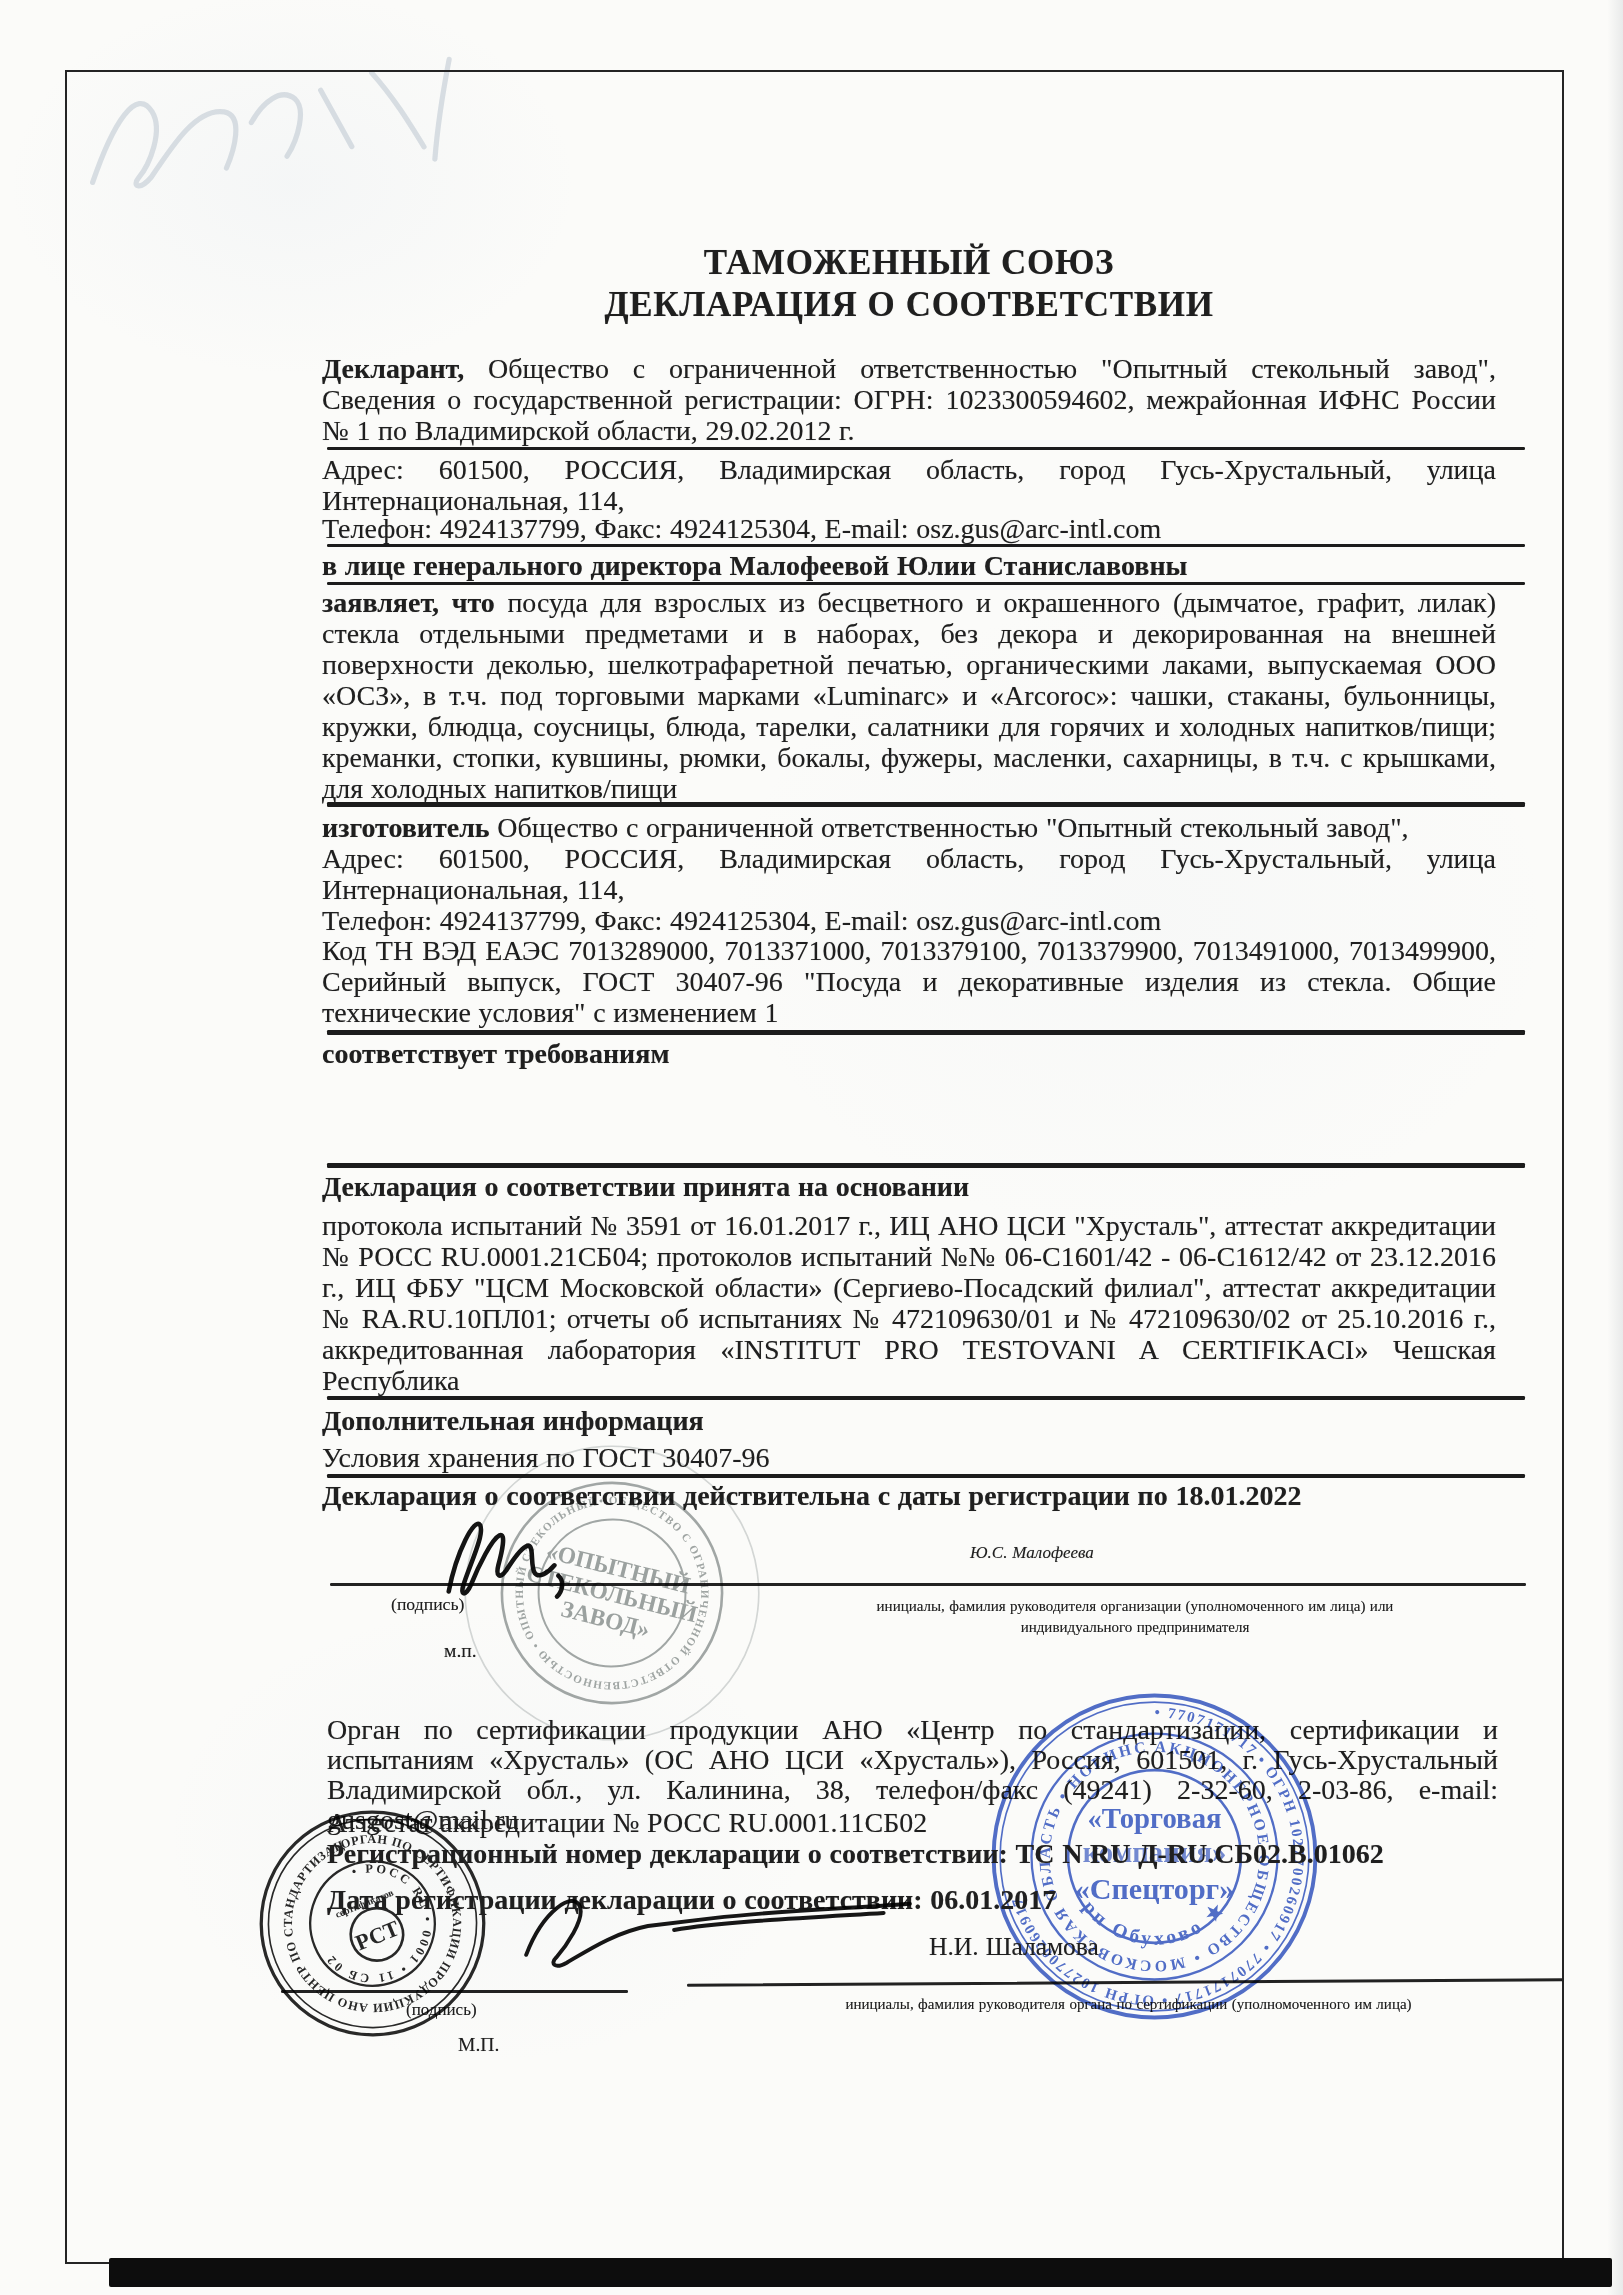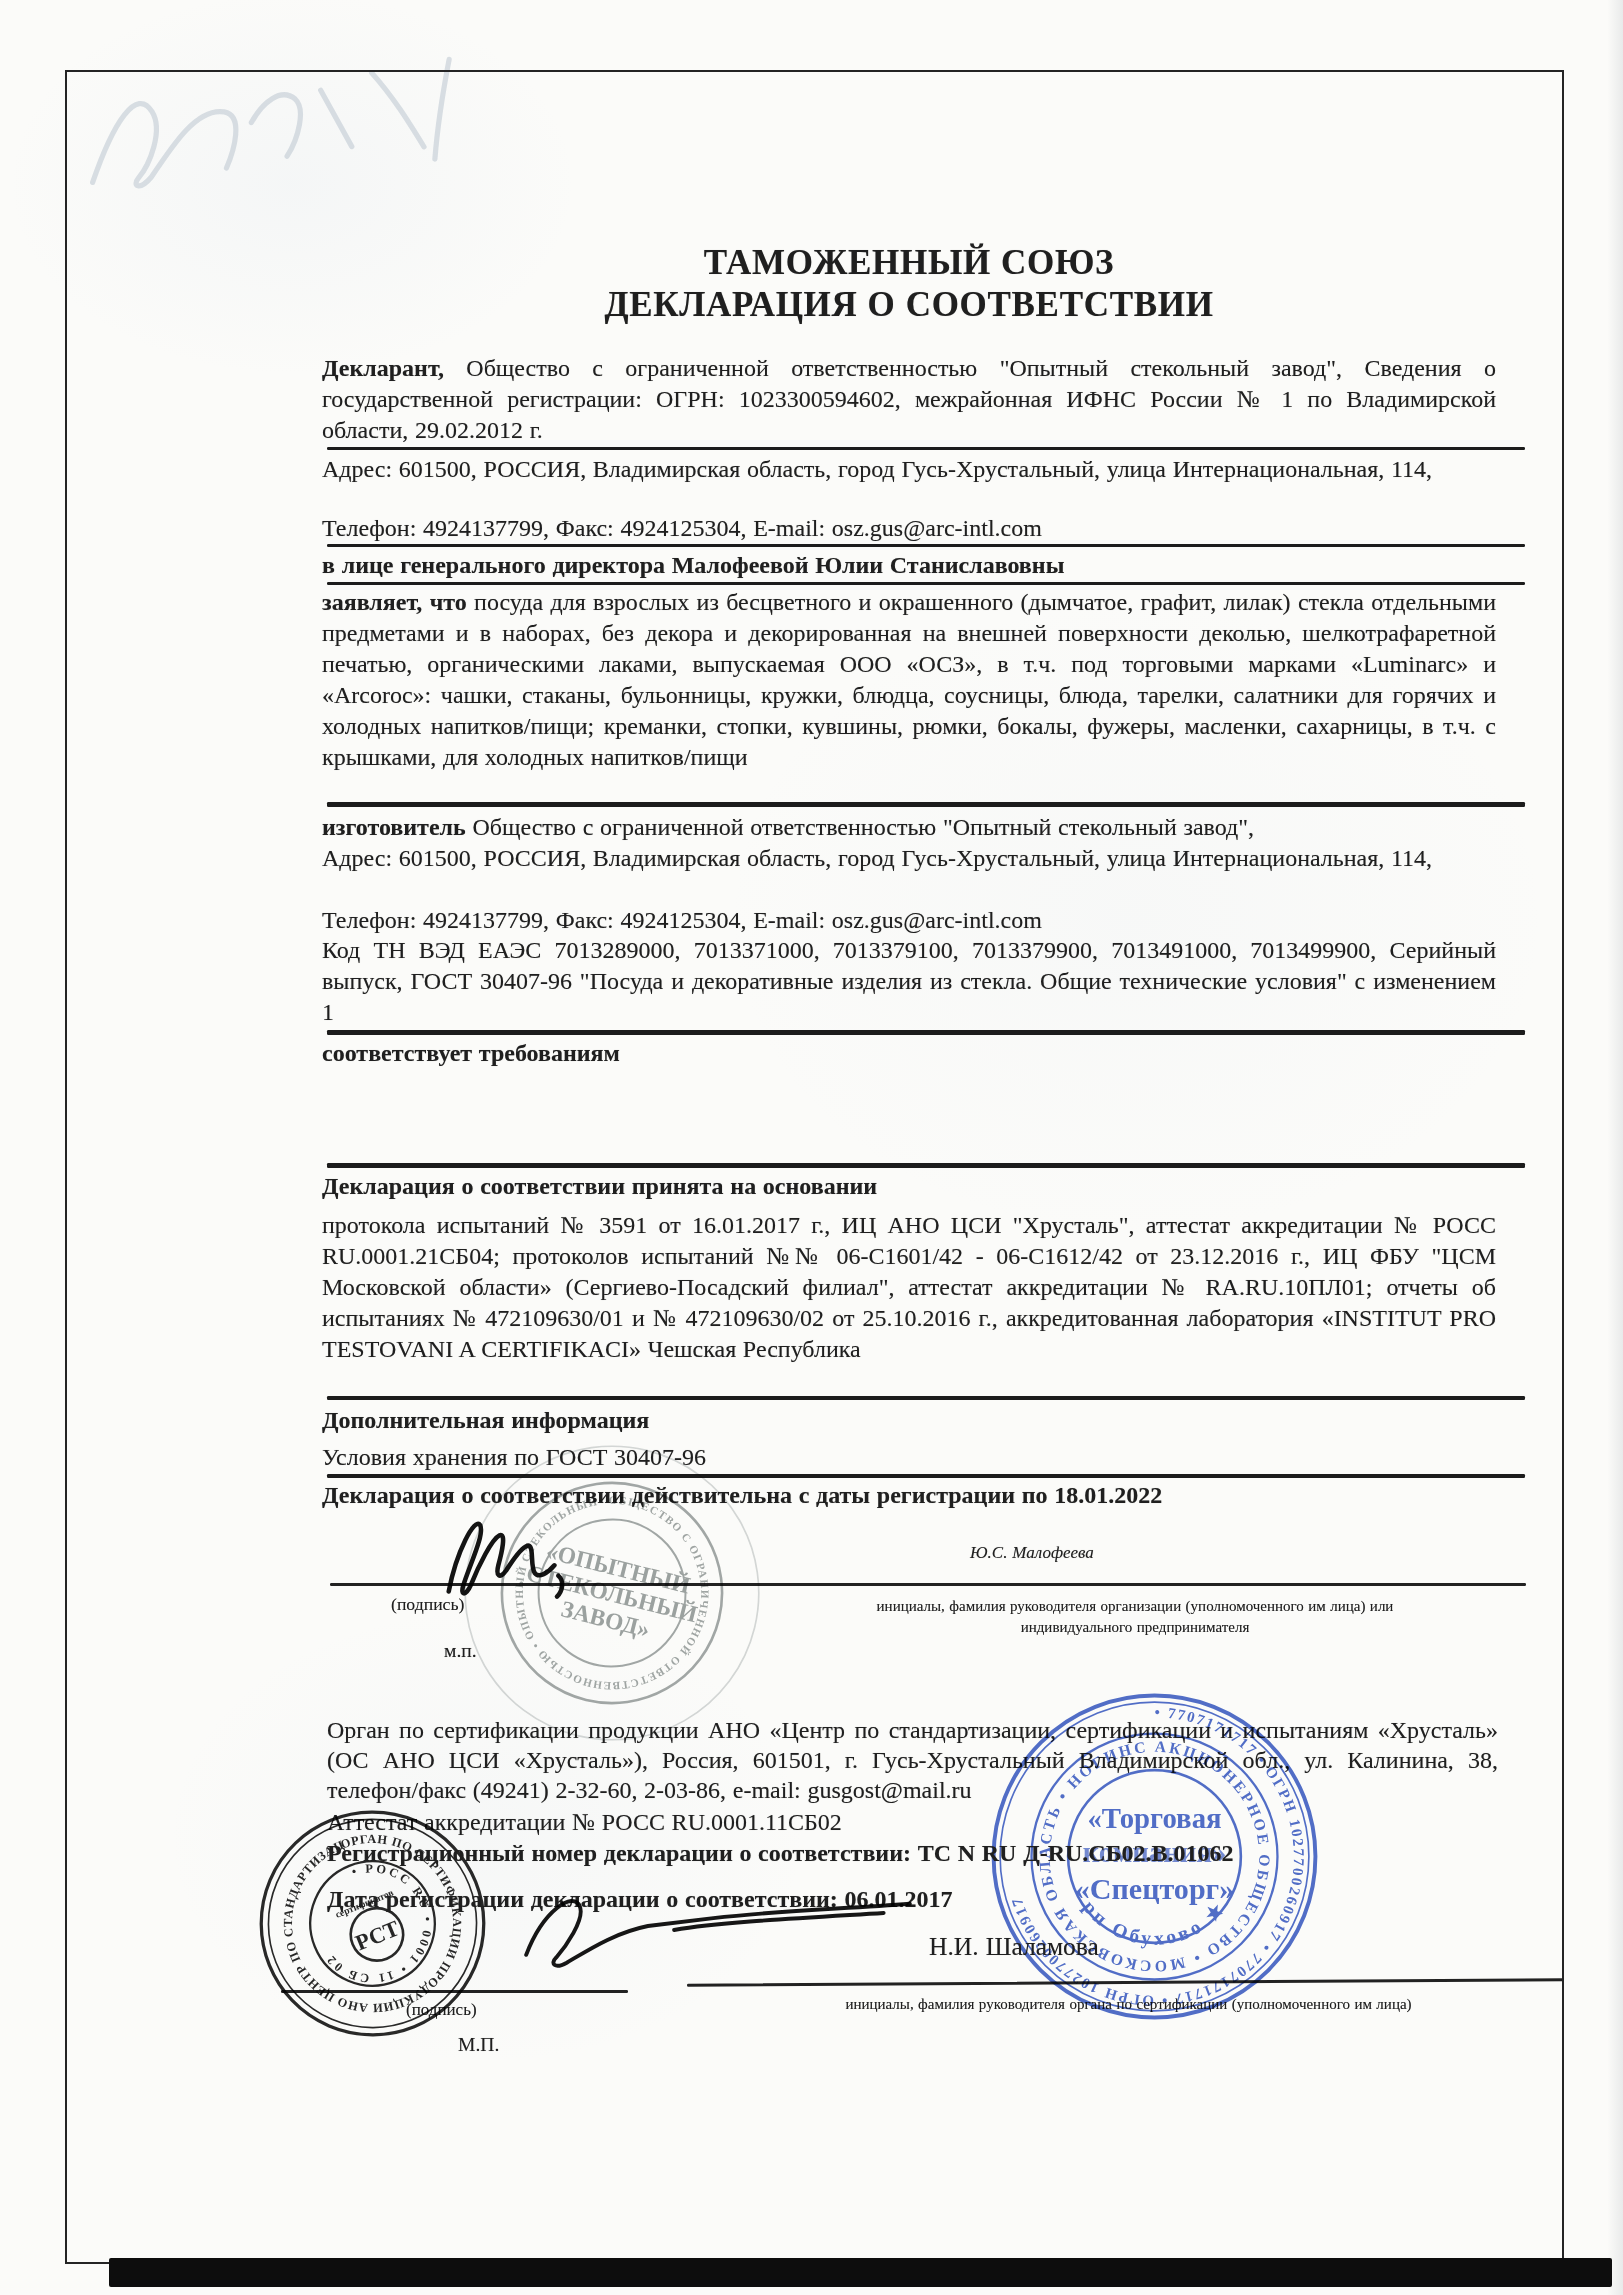--- a/index.html
+++ b/index.html
@@ -15,21 +15,21 @@
       radial-gradient(406px 275px at 18% 8%, rgba(188,204,224,.10), transparent 70%),
       radial-gradient(589px 458px at 70% 40%, rgba(196,210,226,.07), transparent 70%),
       radial-gradient(458px 327px at 30% 80%, rgba(188,204,224,.08), transparent 70%),
       linear-gradient(to left, rgba(150,158,166,.18), transparent 15.7px);
   }
   .border-frame{
     position:absolute;left:65px;top:70px;width:1495px;height:2190px;
     border:2.6px solid #242424;z-index:2;
   }
   .blk{position:absolute;left:322px;width:1174px;z-index:3;
-       font-size:24px;line-height:31px;word-spacing:0.7px;
+       font-size:28px;line-height:31px;word-spacing:0.7px;
        text-shadow:0 0 0.7px rgba(25,25,25,.38);}
   .j{text-align:justify;}
   .b{font-weight:700;}
   .center{text-align:center;}
   .title{font-size:35px;line-height:39px;font-weight:700;letter-spacing:0.7px;text-align:center;}
   .rule{position:absolute;left:327px;width:1198px;background:#1c1c1c;z-index:3;height:2.6px;border-radius:1.3px;}
   .rule.thick{height:5.2px;}
   .rule.med{height:3.9px;}
   .small{font-size:15px;line-height:19px;text-shadow:0 0 0.3px rgba(25,25,25,.4);}
   .sigline{position:absolute;background:#222;height:2.6px;z-index:3;border-radius:1.3px;}

